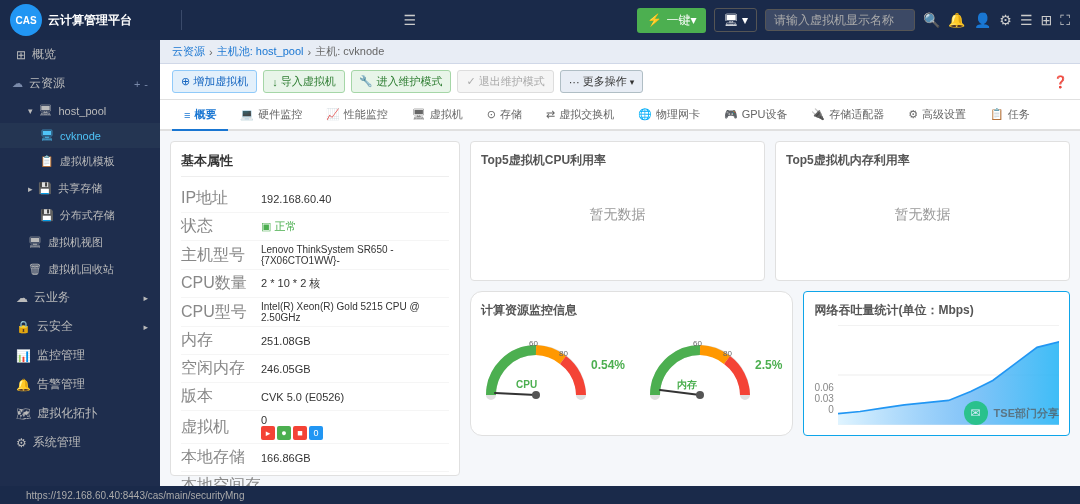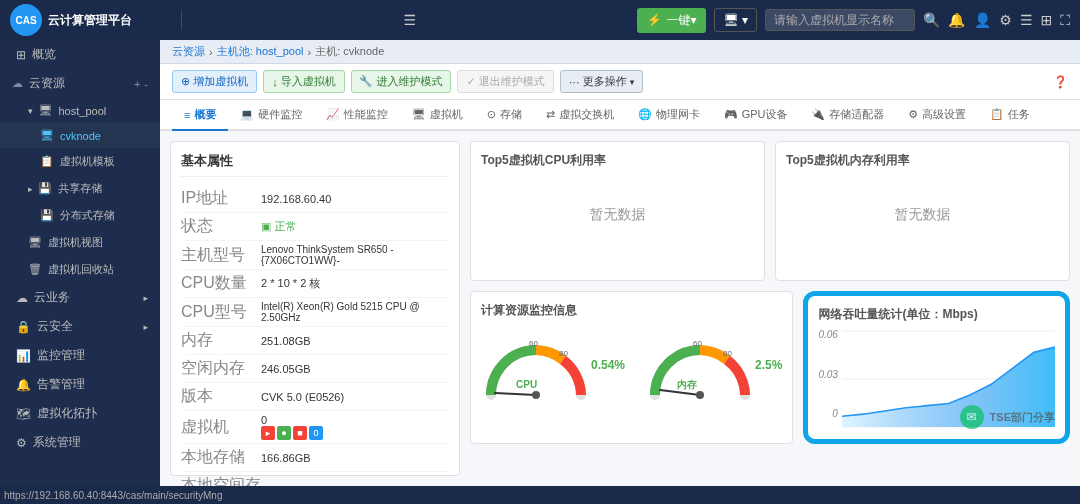--- a/index.html
+++ b/index.html
@@ -65,35 +65,35 @@
     .vm-red { background: #f44336; }
     .vm-green { background: #4caf50; }
 
     
     .right-panels { flex: 1; display: flex; flex-direction: column; gap: 10px; }
     .top-charts { display: flex; gap: 10px; }
     .chart-panel { flex: 1; background: white; border-radius: 4px; padding: 10px; border: 1px solid #e0e0e0; min-height: 140px; }
     .chart-panel-title { font-size: 12px; color: #555; margin-bottom: 6px; font-weight: bold; }
     .no-data { color: #999; font-size: 14px; display: flex; align-items: center; justify-content: center; height: 80px; }
     .bottom-charts { display: flex; gap: 10px; }
-    .gauge-panel { flex: 1; background: white; border-radius: 4px; padding: 10px; border: 1px solid #e0e0e0; }
+    .gauge-panel { flex: 1; background: white; border-radius: 12px; padding: 10px; border: 1px solid #e0e0e0; }
     .gauge-container { display: flex; justify-content: center; gap: 20px; padding: 5px 0; }
-    .network-panel { flex: 1; background: white; border-radius: 12px; padding: 10px; border: 5px solid #0ea5e9; position: relative; }
+    .network-panel { flex: 1; background: white; border-radius: 4px; padding: 10px; border: 1px solid #0ea5e9; position: relative; }
     .network-chart { width: 100%; height: 100px; }
     .watermark { position: absolute; bottom: 10px; right: 10px; display: flex; align-items: center; gap: 6px; opacity: 0.7; }
     .wechat-icon { width: 24px; height: 24px; background: #07c160; border-radius: 50%; display: flex; align-items: center; justify-content: center; color: white; font-size: 12px; }
     .watermark-text { font-size: 11px; color: #555; font-weight: bold; }
     .y-axis-label { font-size: 10px; color: #888; }
 
     
     .gauge-wrap { display: flex; flex-direction: row; align-items: center; }
     .gauge-value { font-size: 12px; color: #4caf50; font-weight: bold; }
 
     
-    .statusbar { height: 18px; background: #1a2a4a; color: #aaa; font-size: 10px; display: flex; align-items: center; padding: 0 4px; flex-shrink: 0; }
+    .statusbar { height: 18px; background: #1a2a4a; color: #aaa; font-size: 10px; display: flex; align-items: center; padding: 0 26px; flex-shrink: 0; }
   </style>
 </head>
 <body>
 
 <div class="topbar">
   <div class="logo-area">
     <div class="logo-icon">
       <span>CAS</span>
     </div>
     <span style="font-size:12px;">云计算管理平台</span>
@@ -419,21 +419,21 @@
                   <text x="32" y="58" font-size="10" fill="#4caf50" font-weight="bold">内存</text>
                 </svg>
                 <div class="gauge-value">2.5%</div>
               </div>
             </div>
           </div>
 
           <div class="network-panel">
             <div class="chart-panel-title">网络吞吐量统计(单位：Mbps)</div>
             <div style="display:flex;align-items:flex-start;">
-              <div style="display:flex;flex-direction:column;justify-content:space-between;height:90px;margin-right:4px;text-align:right;font-style:italic;">
+              <div style="display:flex;flex-direction:column;justify-content:flex-end;height:90px;margin-right:4px;text-align:right;">
                 <span class="y-axis-label">0.06</span>
                 <span class="y-axis-label">0.03</span>
                 <span class="y-axis-label">0</span>
               </div>
               <svg width="200" height="90" viewBox="0 0 200 90" class="network-chart">
 
                 <line x1="0" y1="0" x2="200" y2="0" stroke="#e0e0e0" stroke-width="0.5"></line>
                 <line x1="0" y1="45" x2="200" y2="45" stroke="#e0e0e0" stroke-width="0.5"></line>
                 <line x1="0" y1="90" x2="200" y2="90" stroke="#e0e0e0" stroke-width="0.5"></line>
 

